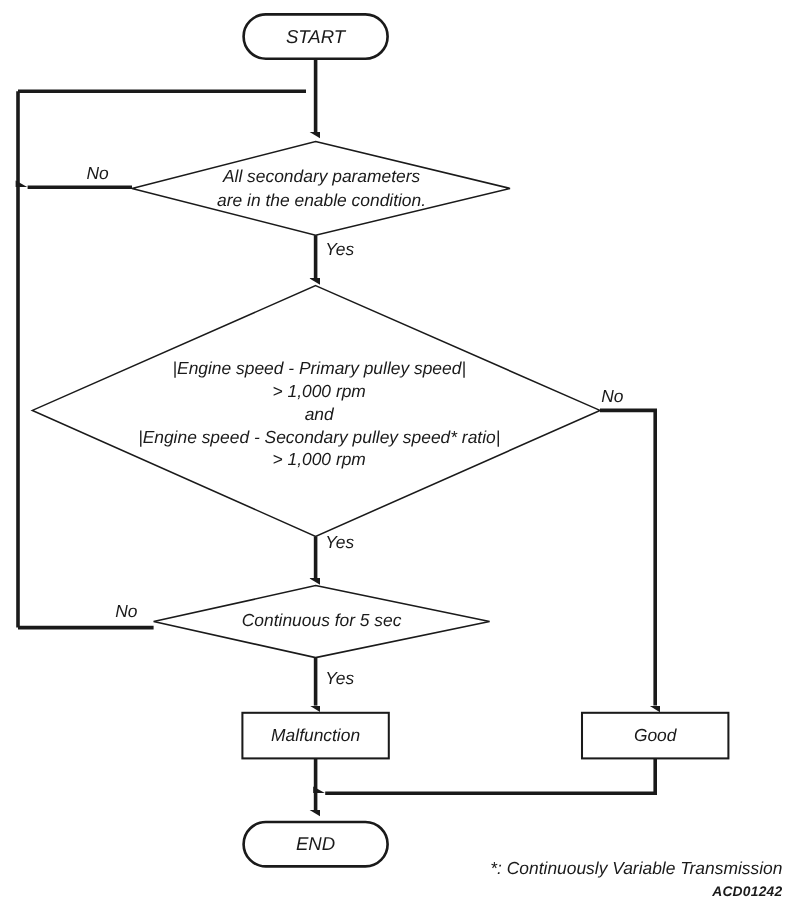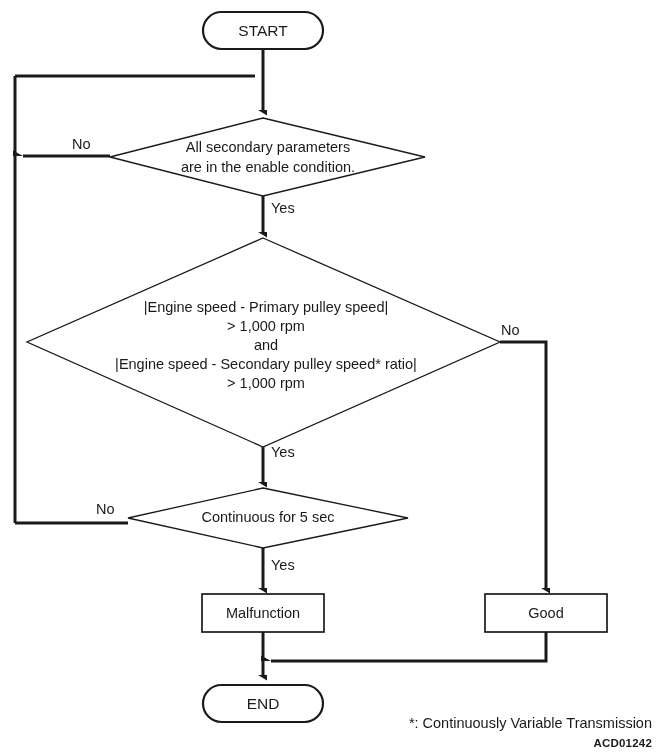--- a/index.html
+++ b/index.html
@@ -11,20 +11,21 @@
     width: 665px;
     height: 753px;
     font-family: "Liberation Sans", sans-serif;
     color: #1a1a1a;
     overflow: hidden;
   }
   #flowchart-root {
     position: relative;
     width: 665px;
     height: 753px;
+    font-style: italic;
   }
   svg.diagram {
     display: block;
     width: 665px;
     height: 753px;
   }
   .shape-stroke {
     fill: #ffffff;
     stroke: #1a1a1a;
     stroke-width: 1.3;

